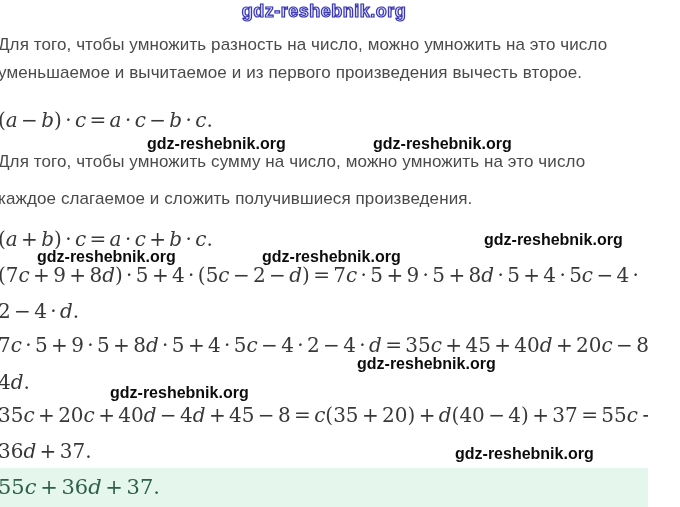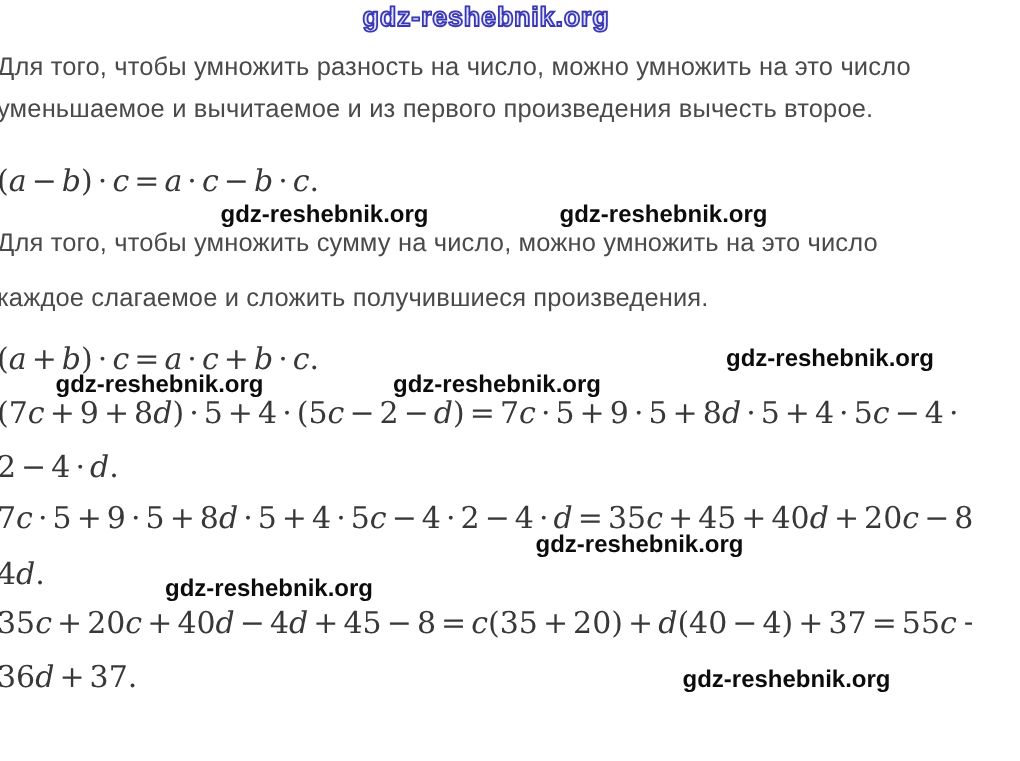--- a/index.html
+++ b/index.html
@@ -101,14 +101,17 @@
   <div class="math" style="top:333px;">7<i>c</i> · 5 + 9 · 5 + 8<i>d</i> · 5 + 4 · 5<i>c</i> − 4 · 2 − 4 · <i>d</i> = 35<i>c</i> + 45 + 40<i>d</i> + 20<i>c</i> − 8 −</div>
   <div class="wm-black" style="left:357px; top:355px;">gdz-reshebnik.org</div>
   <div class="math" style="top:370px;">4<i>d</i>.</div>
 
   <div class="wm-black" style="left:110px; top:384px;">gdz-reshebnik.org</div>
 
   <div class="math" style="top:403px;">35<i>c</i> + 20<i>c</i> + 40<i>d</i> − 4<i>d</i> + 45 − 8 = <i>c</i>(35 + 20) + <i>d</i>(40 − 4) + 37 = 55<i>c</i> +</div>
   <div class="math" style="top:439px;">36<i>d</i> + 37.</div>
   <div class="wm-black" style="left:455px; top:445px;">gdz-reshebnik.org</div>
 
+  <div class="answer-bar" style="background: rgb(229, 246, 236);">
+    <div class="answer-text" style="color: rgb(46, 94, 77);">55<i>c</i> + 36<i>d</i> + 37.</div>
+  </div>
 
 </div>
 
 </body></html>

